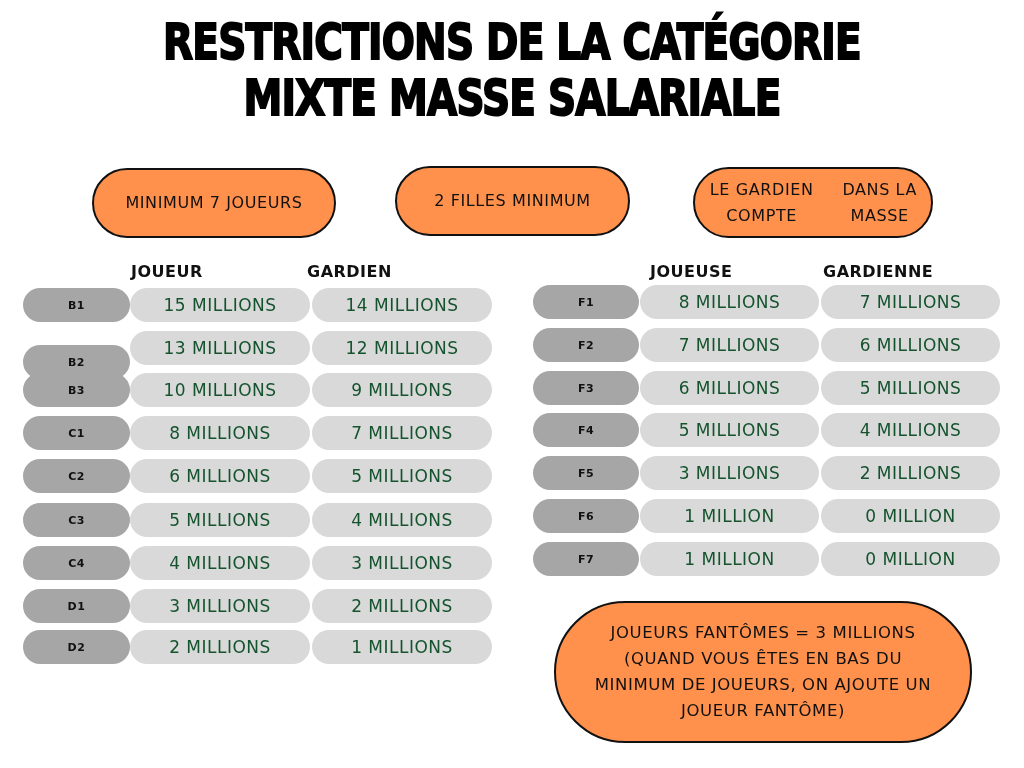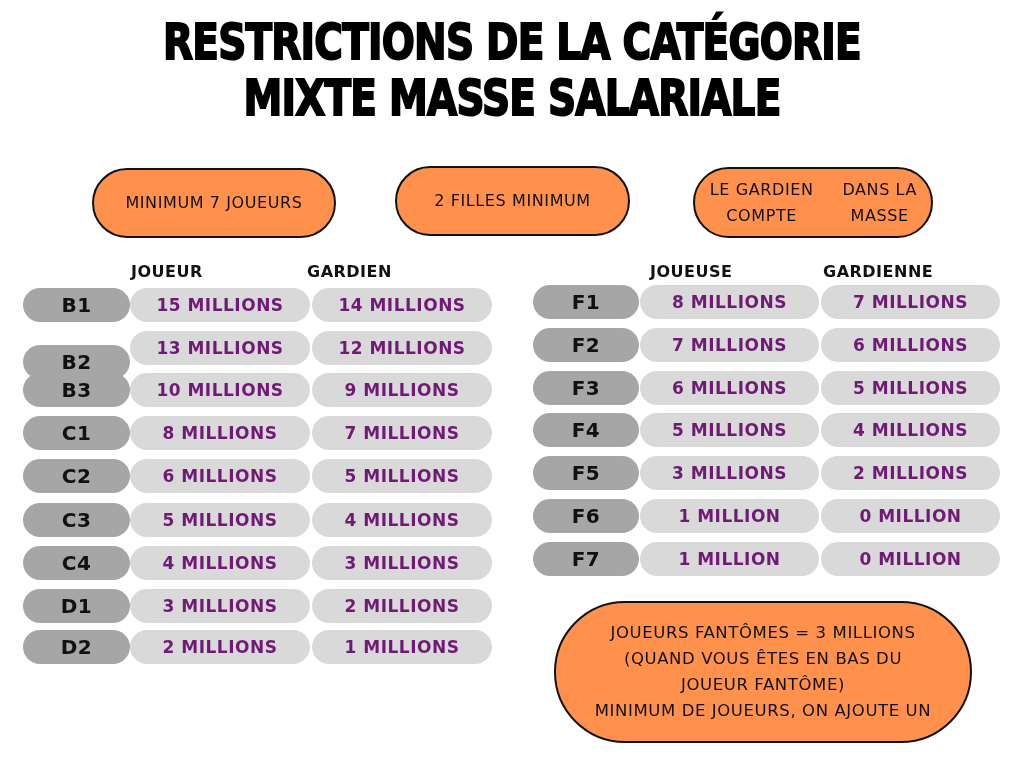--- a/index.html
+++ b/index.html
@@ -17,23 +17,23 @@
     .badge {
       position: absolute; background: #ff914d; border: 2px solid #111; border-radius: 40px;
       display: flex; align-items: center; justify-content: center; text-align: center;
       font-size: 16px; letter-spacing: 0.6px; line-height: 26px; color: #111; box-sizing: border-box;
     }
     .colhead {
       position: absolute; font-weight: bold; font-size: 16px; letter-spacing: 0.5px; text-align: left;
     }
     .pill {
       position: absolute; height: 34px; border-radius: 17px; display: flex; align-items: center;
-      justify-content: center; box-sizing: border-box; font-size: 17px; letter-spacing: 0.5px; color: #701a75; font-weight: bold;
+      justify-content: center; box-sizing: border-box; font-size: 17px; letter-spacing: 0.5px; color: #14532d;
     }
-    .pill.label { background: #a6a6a6; font-weight: bold; font-size: 20px; color: #111; }
+    .pill.label { background: #a6a6a6; font-weight: bold; font-size: 11px; color: #111; }
     .pill.val { background: #d9d9d9; }
   </style>
 </head>
 <body>
 
 <div class="title">
   <span>RESTRICTIONS DE LA CATÉGORIE</span>
   <span>MIXTE MASSE SALARIALE</span>
 </div>
 
@@ -136,15 +136,15 @@
     <div>
       <div class="pill label" style="left: 533px; top: 542px; width: 106px;">F7</div>
       <div class="pill val" style="left: 640px; top: 542px; width: 179px;">1 MILLION</div>
       <div class="pill val" style="left: 821px; top: 542px; width: 179px;">0 MILLION</div>
     </div>
   </div>
 
 <div class="badge" style="left:554px; top:601px; width:418px; height:142px; flex-direction:column; border-radius:72px; font-size:16.5px; line-height:26px;">
   <span>JOUEURS FANTÔMES = 3 MILLIONS</span>
   <span>(QUAND VOUS ÊTES EN BAS DU</span>
+  <span>MINIMUM DE JOUEURS, ON AJOUTE UN</span>
   <span>JOUEUR FANTÔME)</span>
-  <span>MINIMUM DE JOUEURS, ON AJOUTE UN</span>
 </div>
 
 </body></html>

